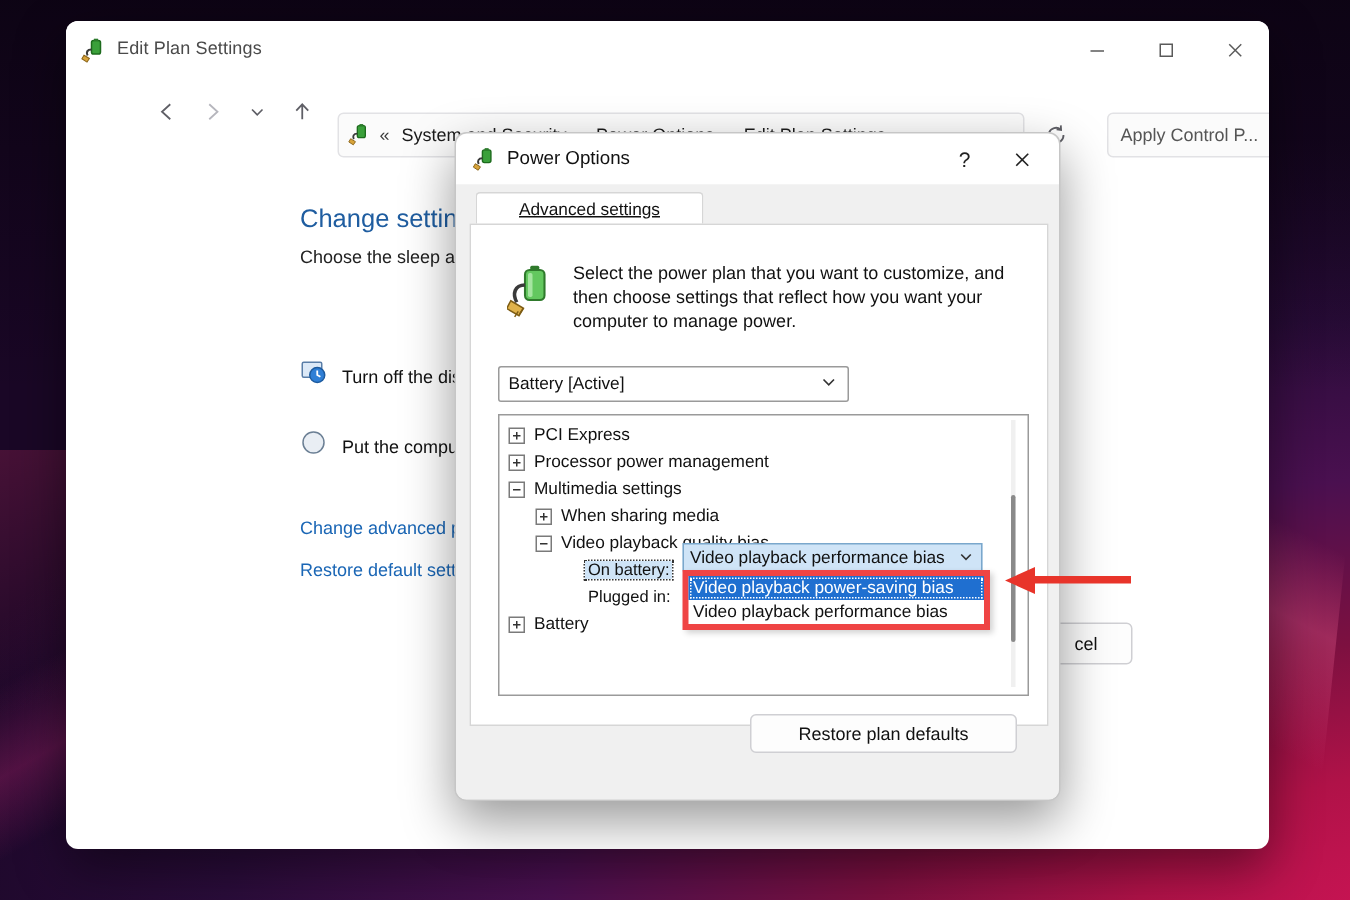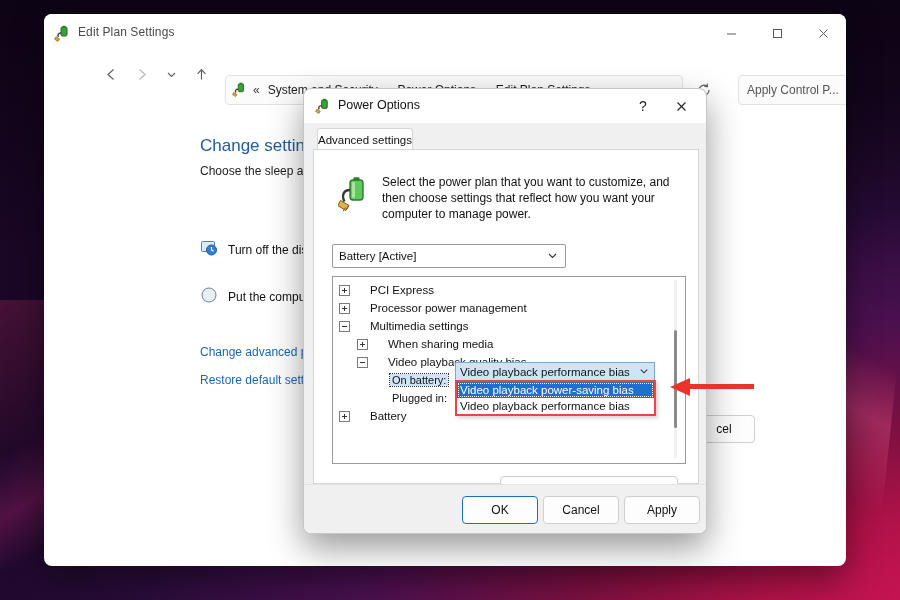--- a/index.html
+++ b/index.html
@@ -98,23 +98,23 @@
     overflow:hidden;
   }
   .dlg-title{height:34px;background:#ffffff;position:relative;border-radius:8px 8px 0 0;}
   .dlg-title .dti{position:absolute;left:11px;top:9px;width:17px;height:17px;}
   .dlg-title .dtt{position:absolute;left:34px;top:9px;font-size:12.5px;color:#111;}
   .dlg-title .dhelp{position:absolute;right:52px;top:7px;width:22px;height:20px;display:flex;align-items:center;justify-content:center;font-size:14px;color:#222;}
   .dlg-title .dclose{position:absolute;right:14px;top:7px;width:22px;height:20px;display:flex;align-items:center;justify-content:center;color:#222;}
 
   .dlg-body{position:absolute;left:0;top:34px;right:0;bottom:0;background:#f0f0f0;}
   .tab{
-    position:absolute;left:13px;top:121px;height:21px;padding:0 0;
+    position:absolute;left:13px;top:121px;height:21px;padding:0 28px;
     background:#ffffff;border:1px solid #d6d6d6;border-bottom:none;border-radius:3px 3px 0 0;
-    display:flex;align-items:center;font-size:11.5px;color:#111;
+    display:flex;align-items:center;font-size:11.5px;color:#111;text-decoration:underline;
   }
   .tabpage{
     position:absolute;left:9px;top:142px;width:384px;height:333px;
     background:#ffffff;border:1px solid #d6d6d6;
   }
 
   .intro-icon{position:absolute;left:24px;top:26px;width:34px;height:36px;}
   .intro-text{position:absolute;left:68px;top:24px;width:300px;font-size:12px;color:#111;line-height:16px;}
 
   .planselect{
@@ -130,21 +130,21 @@
     background:#ffffff;border:1px solid #9a9a9a;overflow:hidden;
   }
   .trow{position:relative;height:18px;display:flex;align-items:center;}
   .tog{
     width:9px;height:9px;border:1px solid #7a7a7a;background:#fff;
     display:inline-flex;align-items:center;justify-content:center;
     font-size:9px;line-height:1;color:#333;flex:none;
   }
   .tog i{display:block;width:5px;height:1px;background:#333;position:relative;}
   .tog.plus i:after{content:"";position:absolute;left:2px;top:-2px;width:1px;height:5px;background:#333;}
-  .tlabel{font-size:11.5px;color:#111;margin-left:20px;white-space:nowrap;}
+  .tlabel{font-size:11.5px;color:#111;margin-left:6px;white-space:nowrap;}
 
   .scrollbar{
     position:absolute;right:3px;top:3px;width:12px;height:178px;
   }
   .scrollbar .track{position:absolute;left:4px;top:0;width:3px;height:100%;background:#f0f0f0;}
   .scrollbar .thumb{position:absolute;left:4px;top:50px;width:3px;height:98px;background:#8a8a8a;border-radius:2px;}
 
   .restorebtn{
     position:absolute;left:186px;top:326px;width:176px;height:24px;
     background:#fdfdfd;border:1px solid #cfcfd3;border-radius:4px;
@@ -169,21 +169,21 @@
   }
   .combo{
     position:absolute;left:455px;top:362px;width:198px;height:17px;
     background:#cfe4f7;border:1px solid #7aa7cc;
     display:flex;align-items:center;
   }
   .combo .cv{font-size:11.5px;color:#111;margin-left:4px;white-space:nowrap;}
   .combo .cc{position:absolute;right:5px;color:#333;font-size:9px;}
   .dropdown{
     position:absolute;left:455px;top:380px;width:197px;
-    background:#ffffff;border:2px solid #ef4444;
+    background:#ffffff;border:4px solid #ef4444;
     box-shadow:2px 2px 4px rgba(0,0,0,.18);
     z-index:40;
   }
   .ditem{height:16px;display:flex;align-items:center;padding-left:3px;font-size:11.5px;color:#111;white-space:nowrap;}
   .ditem.sel{background:#1f6fd0;color:#ffffff;outline:1px dotted #ffffff;outline-offset:-2px;}
 
   
   #arrow{position:absolute;left:668px;top:376px;width:86px;height:22px;z-index:60;}
 </style>
 </head>
@@ -423,25 +423,20 @@
 
         <div class="scrollbar">
           <div class="track"></div>
           <div class="thumb"></div>
         </div>
       </div>
 
       <div class="restorebtn">Restore plan defaults</div>
     </div>
 
-    <div class="dlg-footer">
-      <div class="fbtn primary" style="left:158px;">OK</div>
-      <div class="fbtn" style="left:239px;">Cancel</div>
-      <div class="fbtn" style="left:320px;">Apply</div>
-    </div>
   </div>
 </div>
 
 <div class="combo">
   <span class="cv">Video playback performance bias</span>
   <span class="cc">
     <svg width="10" height="10" viewBox="0 0 11 11">
         <path d="M2 4 L5.5 7.5 L9 4" fill="none" stroke="currentColor" stroke-width="1.2"></path>
       </svg>
   </span>

